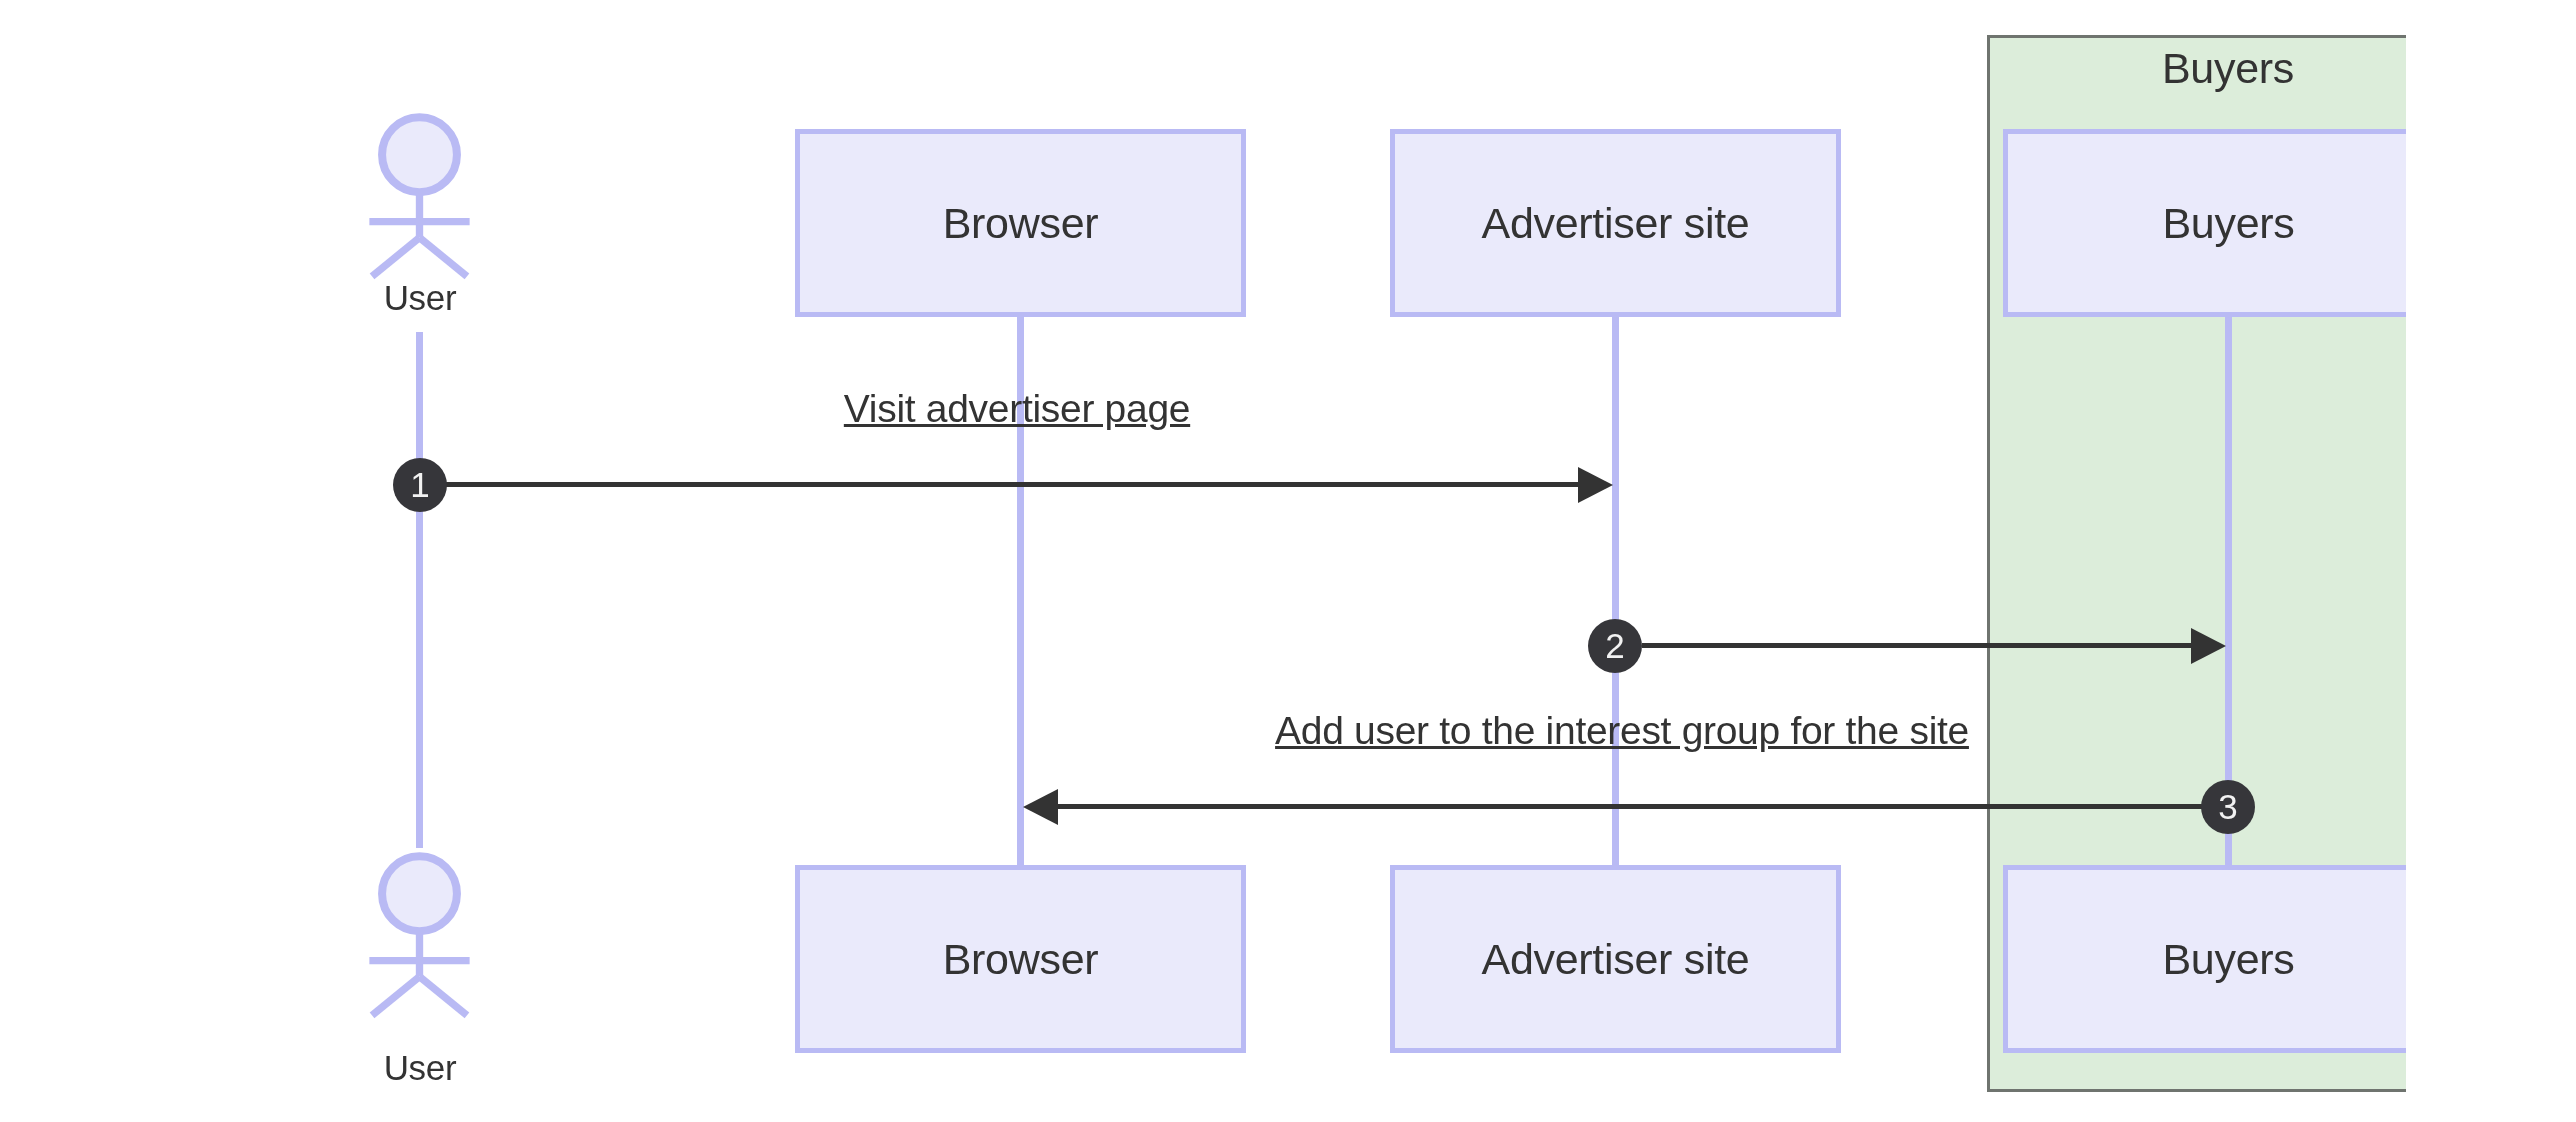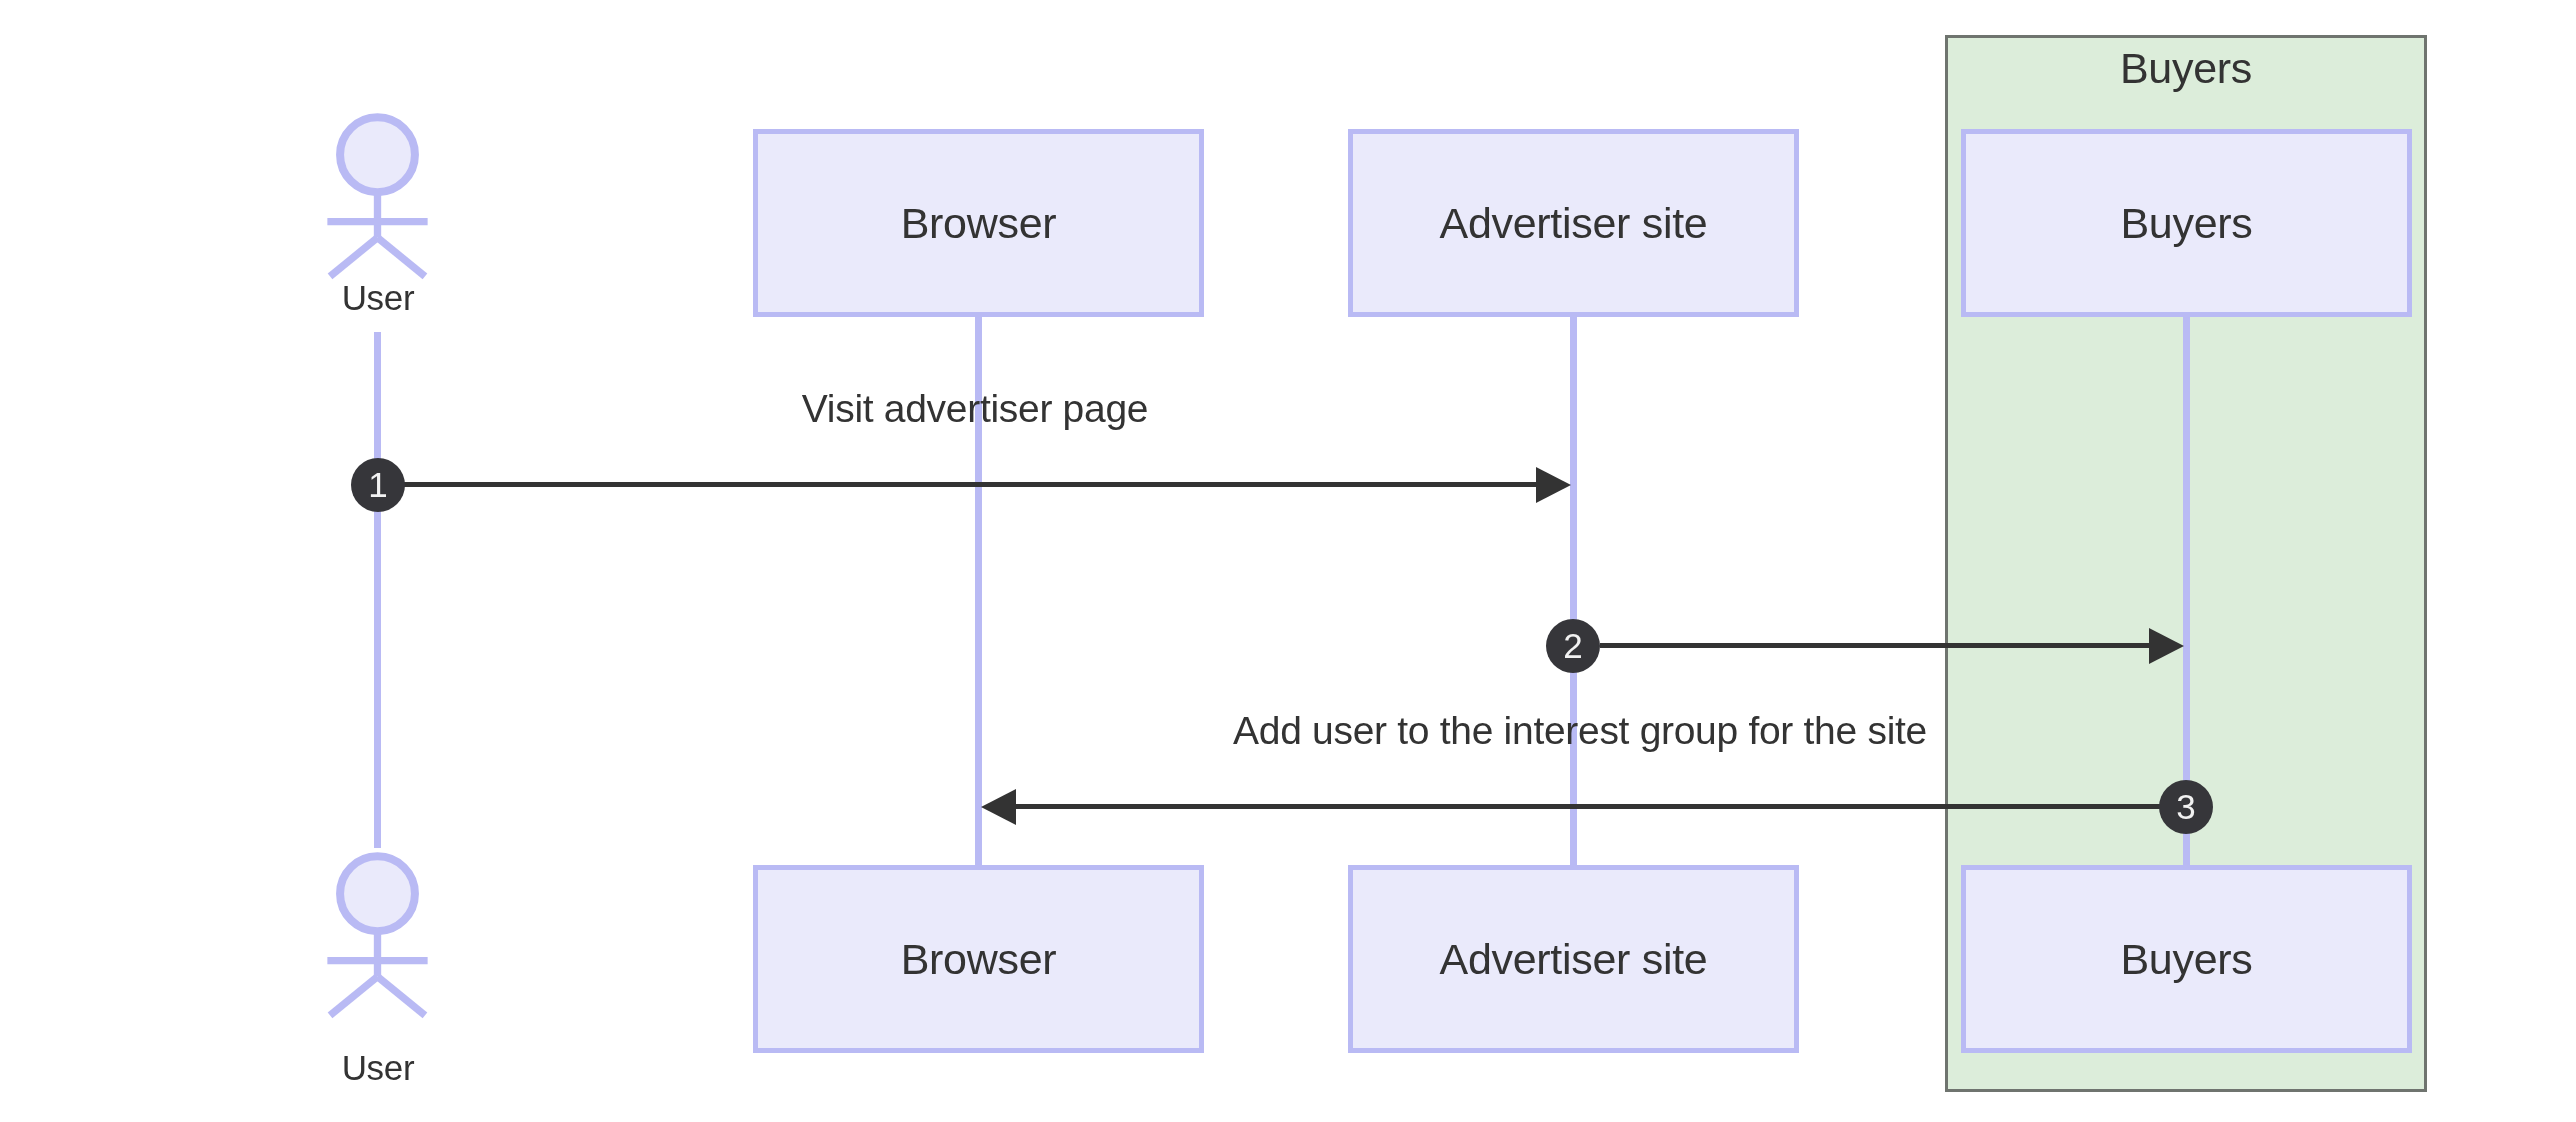--- a/index.html
+++ b/index.html
@@ -8,25 +8,26 @@
     --green-fill:#dcedda;
     --green-border:#6f746f;
     --ink:#333333;
     --num-bg:#36363a;
     --num-text:#f2f2f2;
     --bg:#ffffff;
   }
   html,body{margin:0;padding:0;background:var(--bg);}
   .canvas{
     position:relative;
-    width:2576px;height:1123px;
+    width:2364px;height:1123px;
     background:var(--bg);
     font-family:"Liberation Sans","DejaVu Sans",sans-serif;
     color:var(--ink);
     overflow:hidden;
+    margin-left:42px;
   }
   
   .group-rect{
     position:absolute;
     background:var(--green-fill);
     border:3.4px solid var(--green-border);
     box-sizing:border-box;
   }
   .group-title{
     position:absolute;
@@ -64,20 +65,21 @@
     letter-spacing:-0.3px;
     white-space:nowrap;
   }
   
   .msg-label{
     position:absolute;
     transform:translateX(-50%);
     font-size:39px;line-height:1.2;
     letter-spacing:-0.3px;
     white-space:nowrap;
+    text-decoration:underline;
   }
   .msg-line{
     position:absolute;
     height:5.4px;
     background:var(--ink);
   }
   .arrowhead{
     position:absolute;
     width:0;height:0;
     border-top:18px solid transparent;

